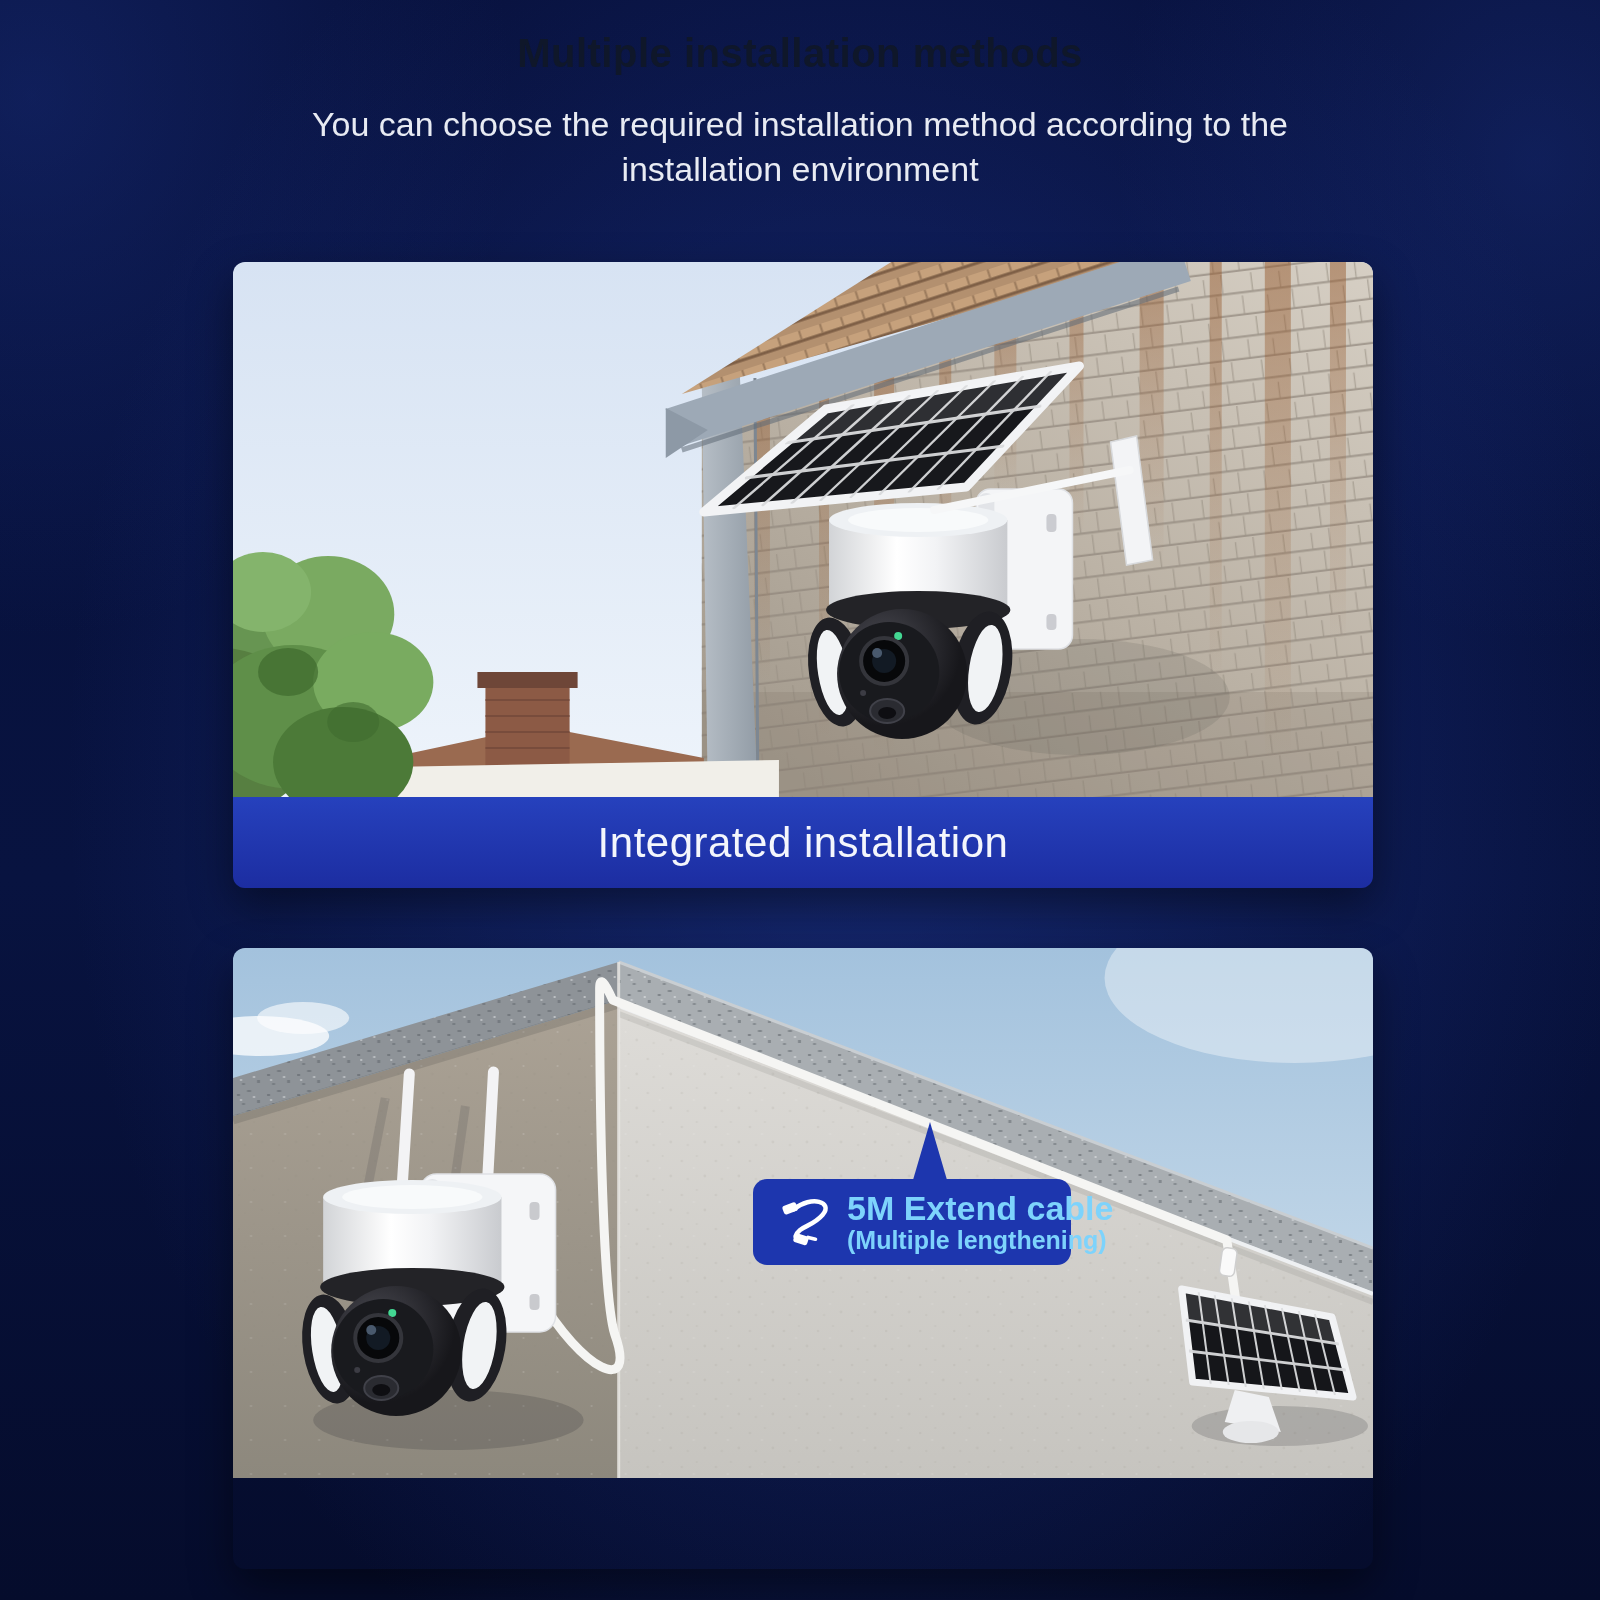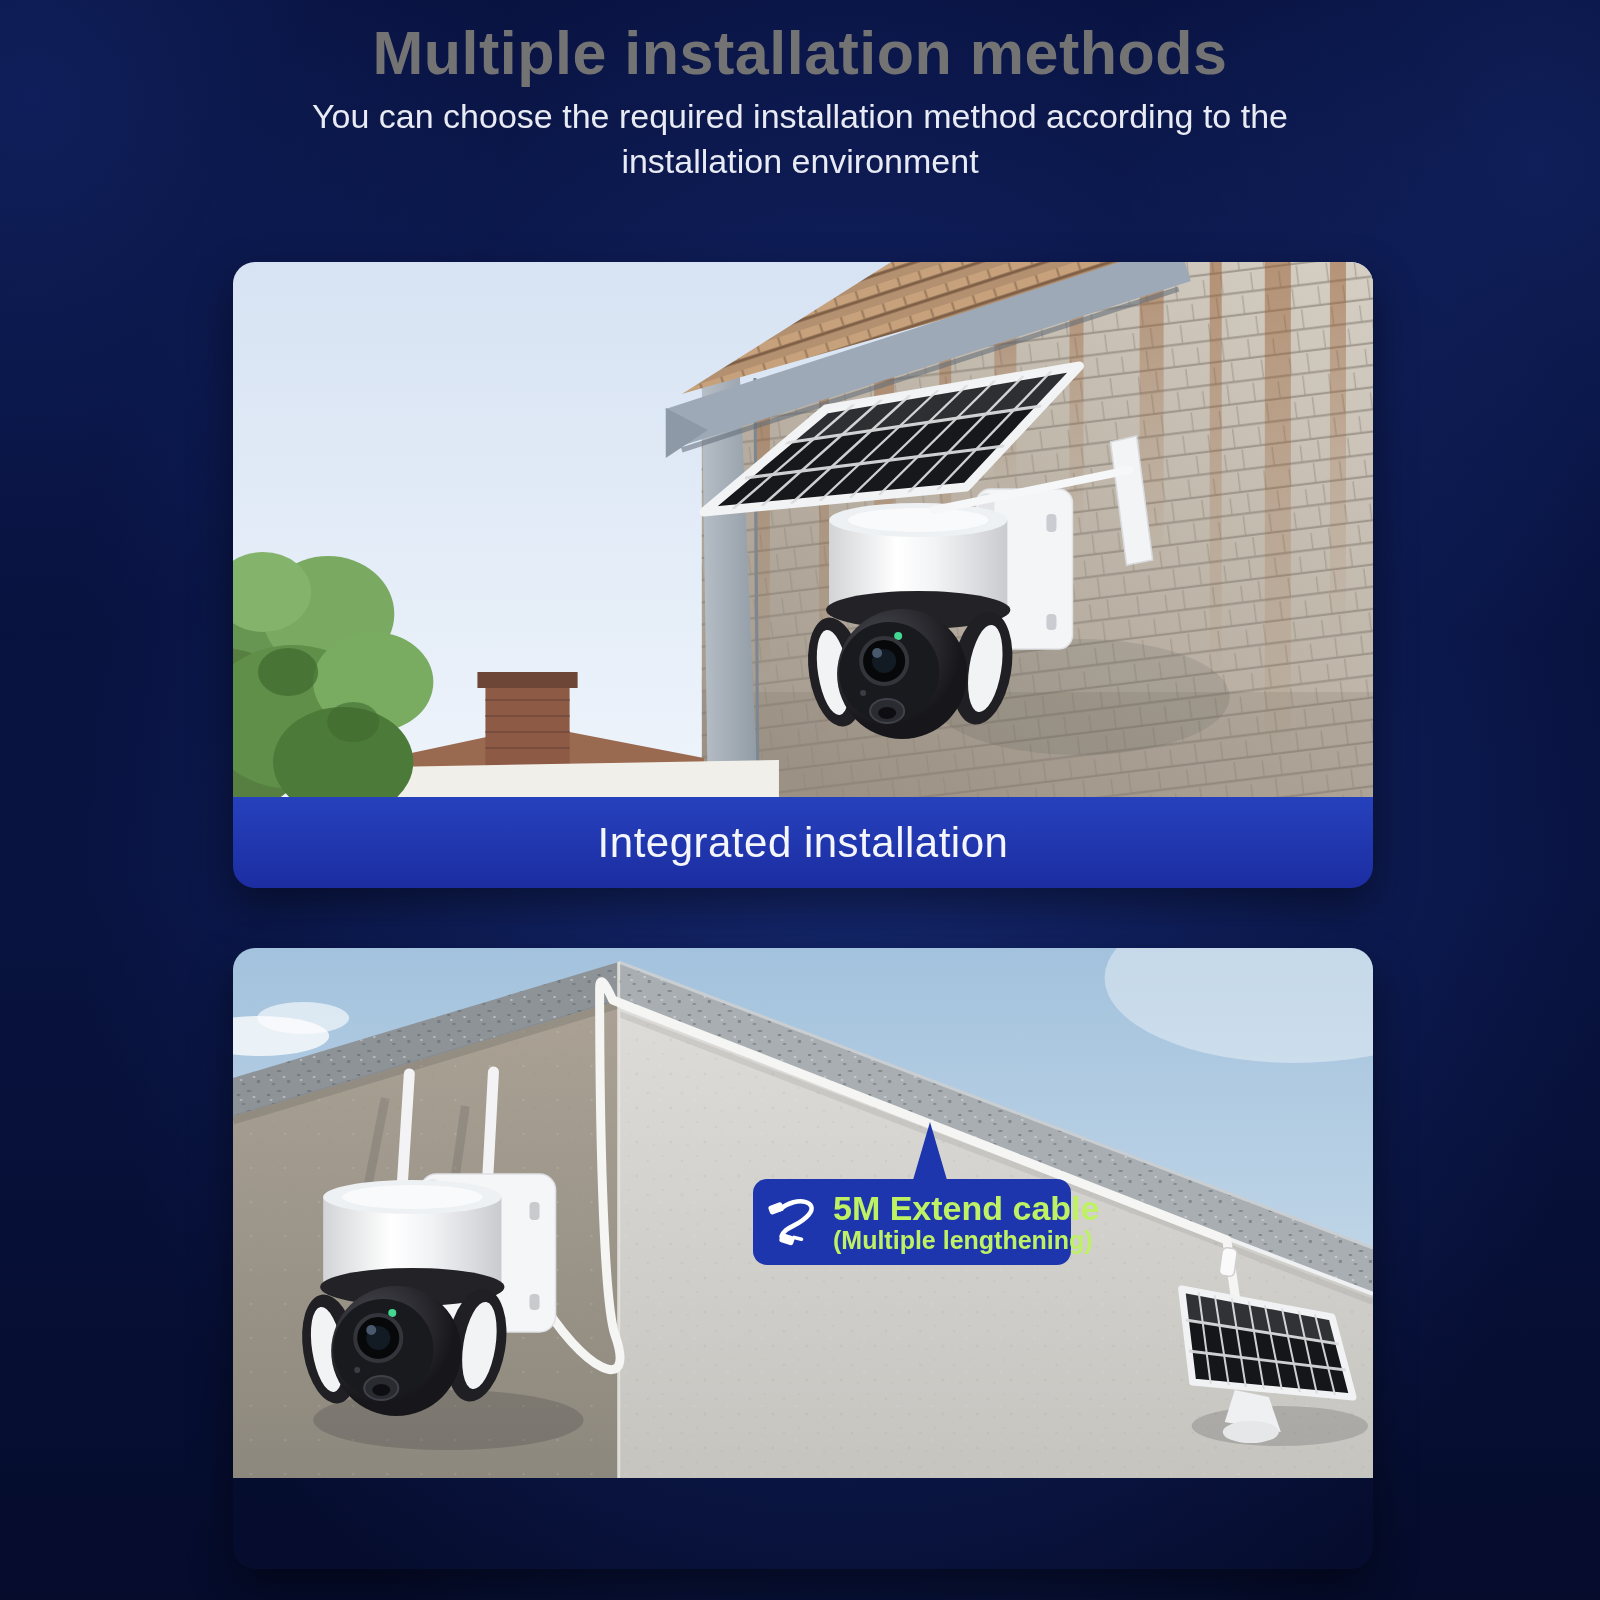--- a/index.html
+++ b/index.html
@@ -7,41 +7,41 @@
     width:1600px;height:1600px;overflow:hidden;
     font-family:"Liberation Sans", sans-serif;
     background:
       radial-gradient(1150px 1500px ellipse at 53% 48%, rgba(38,66,172,.48), rgba(38,66,172,0) 68%),
       radial-gradient(800px 900px ellipse at 2% 6%, rgba(32,58,150,.35), rgba(32,58,150,0) 60%),
       radial-gradient(700px 800px ellipse at 96% 10%, rgba(36,64,160,.30), rgba(36,64,160,0) 60%),
       linear-gradient(180deg,#07103a 0%,#081340 55%,#050c2c 100%);
   }
   .page{position:relative;width:1600px;height:1600px;}
   .header{position:absolute;top:0;left:0;width:1600px;text-align:center;color:#fff;}
-  .page-title{margin:20px 0 8px 0;font-size:61px;line-height:66px;font-weight:700;letter-spacing:.5px;color:#737373;}
+  .page-title{margin:20px 0 16px 0;font-size:40px;line-height:66px;font-weight:700;letter-spacing:.5px;color:#0f172a;}
   .subtitle{margin:0 auto 0 auto;width:1200px;font-size:34px;line-height:45px;font-weight:400;color:#e8ebf3;}
   .card{
-    position:absolute;left:233px;width:1140px;border-radius:22px;overflow:hidden;
+    position:absolute;left:233px;width:1140px;border-radius:12px;overflow:hidden;
     box-shadow:0 18px 44px rgba(0,0,0,.45);
   }
   .card-integrated{top:262px;height:626px;}
   .card-extend{top:948px;height:621px;}
   .photo{position:relative;width:1140px;}
   .photo-1{height:535px;}
   .photo-2{height:530px;}
   .photo svg{display:block;width:100%;height:100%;}
   .caption-bar{
     height:91px;display:flex;align-items:center;justify-content:center;
     background:linear-gradient(180deg,#2641bd 0%,#1c2da1 100%);
     color:#f4f6fc;font-size:42px;font-weight:400;letter-spacing:.5px;
   }
   .callout{
     position:absolute;left:520px;top:231px;width:318px;height:86px;
     background:#1d36ae;border-radius:14px;display:flex;align-items:center;
-    padding:0 12px 0 14px;box-sizing:border-box;color:#bef264;
+    padding:0 12px 0 28px;box-sizing:border-box;color:#7dd3fc;
   }
   .callout .spike{
     position:absolute;left:160px;top:-57px;width:34px;height:58px;background:#1d36ae;
     -webkit-clip-path:polygon(50% 0,100% 100%,0 100%);clip-path:polygon(50% 0,100% 100%,0 100%);
   }
   .callout .cable-ic{flex:0 0 58px;height:60px;}
   .callout .txt{display:flex;flex-direction:column;justify-content:center;margin-left:8px;}
   .callout .l1{font-size:34px;line-height:36px;font-weight:700;white-space:nowrap;}
   .callout .l2{font-size:25px;line-height:28px;font-weight:600;white-space:nowrap;}
 </style>

